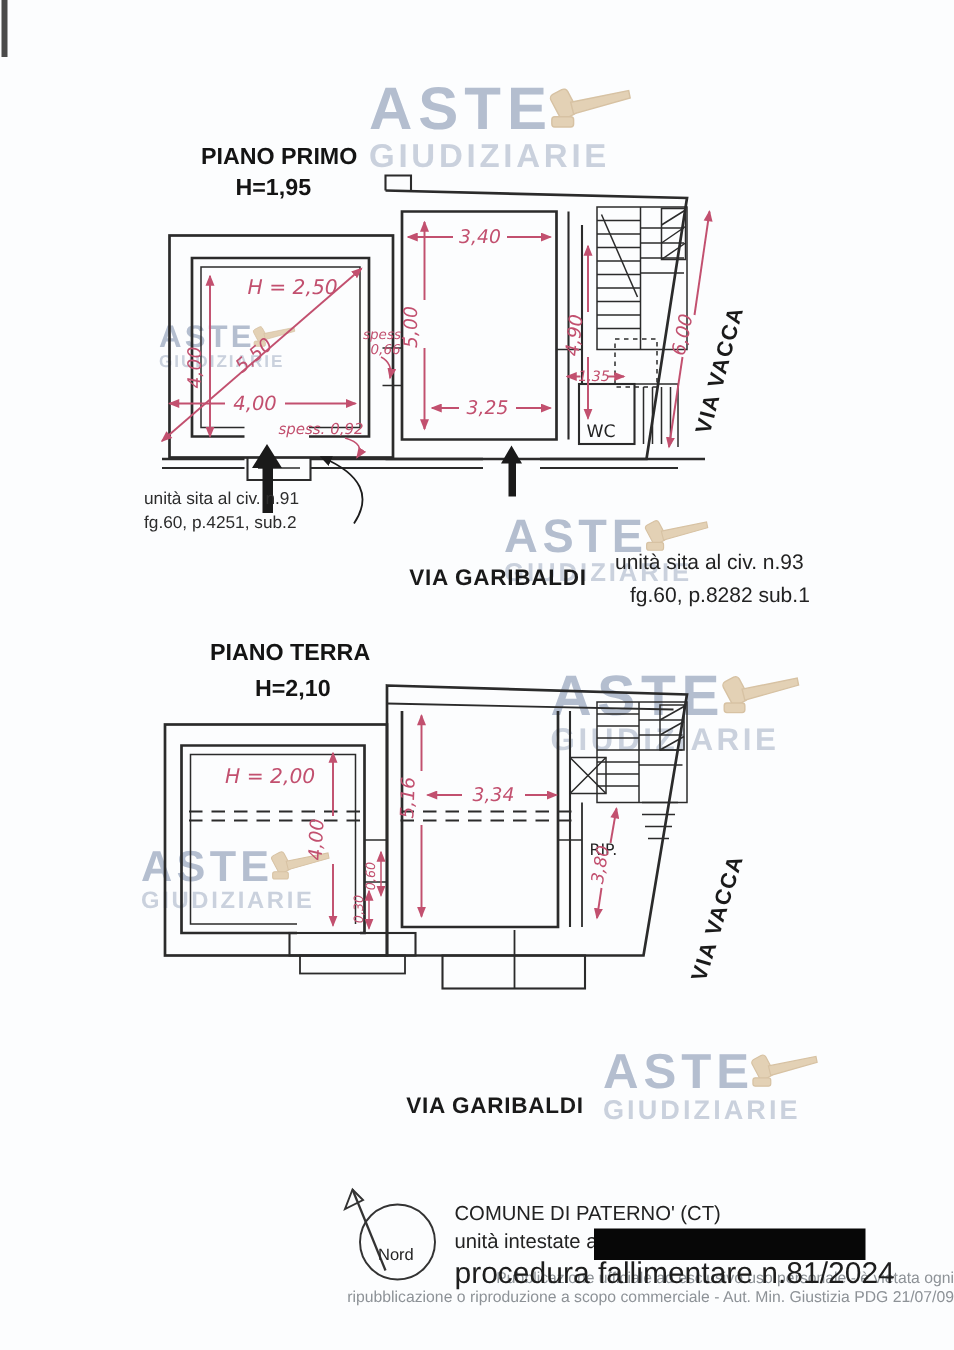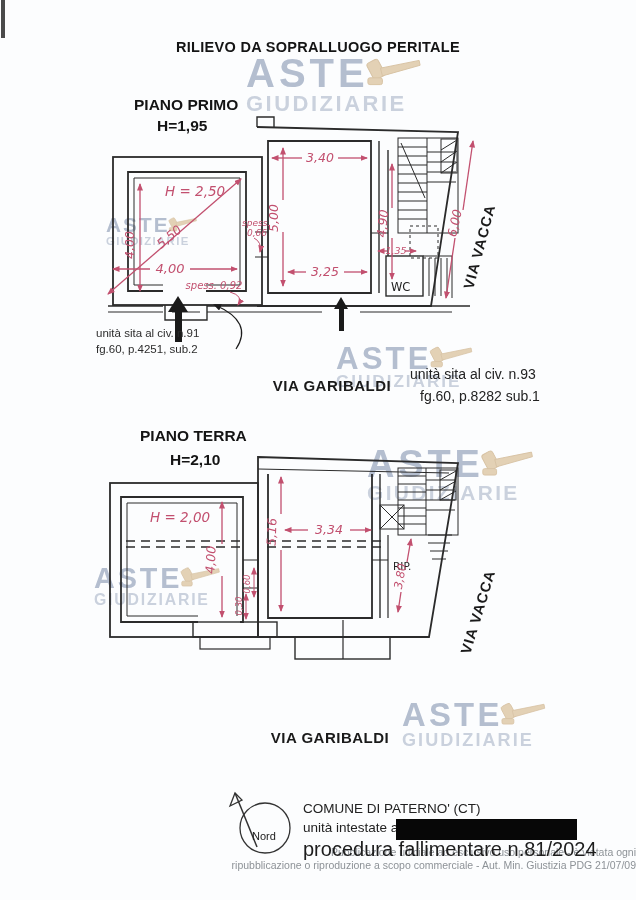--- a/index.html
+++ b/index.html
@@ -35,21 +35,20 @@
   .ink-t{fill:#232323;}
   .vv{font-family:"Liberation Sans",sans-serif;font-weight:bold;fill:#1a1a1a;letter-spacing:1px;}
 </style>
 </head>
 <body>
 
 <div class="sheet">
 
   <div class="abs scan-artifact"></div>
 
-  <div class="abs doc-title">RILIEVO DA SOPRALLUOGO PERITALE</div>
 
   <div class="wm" style="left:246px;top:54px;">
     <div class="wm-row">
       <span class="wm-aste">ASTE</span>
       <svg class="gavel" viewBox="0 0 60 36">
         <g fill="#dcc5a2" stroke="#cdb28a" stroke-width="1">
           <rect x="5" y="5" width="13" height="19" rx="3" transform="rotate(-28 11 15)"></rect>
           <polygon points="16,13 56,5 57,10 18,21"></polygon>
           <rect x="3" y="23" width="15" height="7" rx="2"></rect>
         </g>

